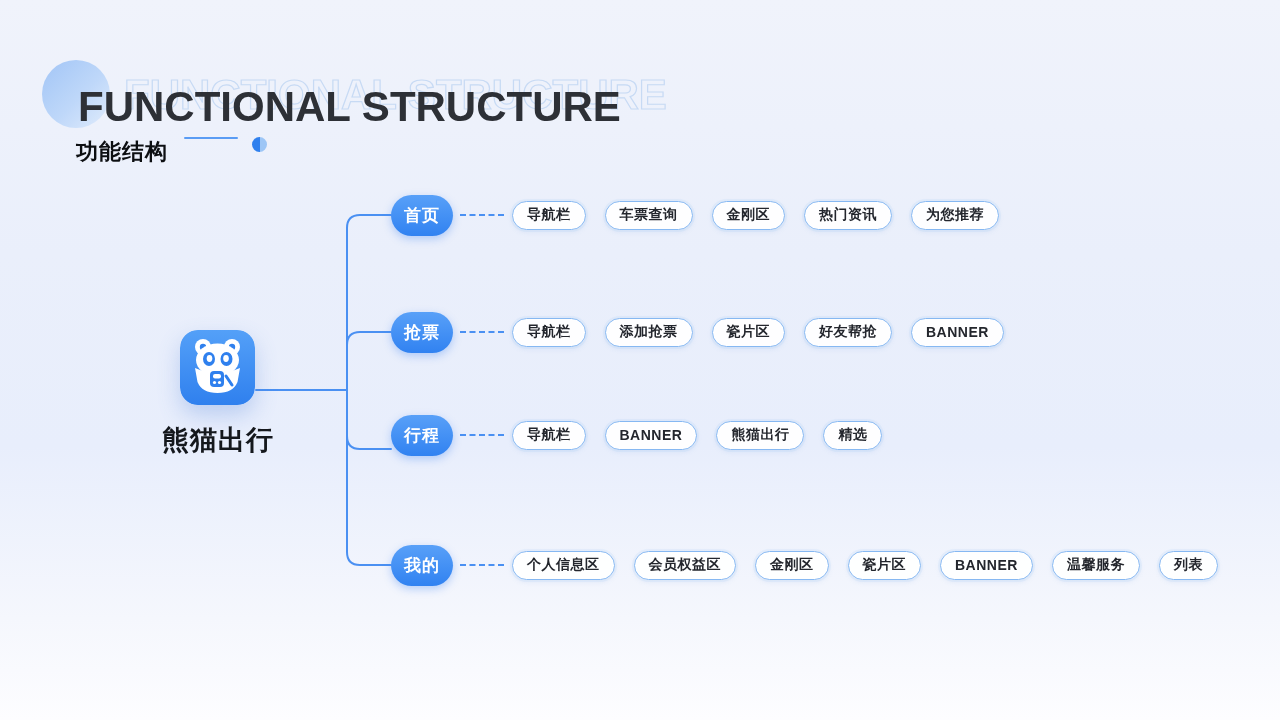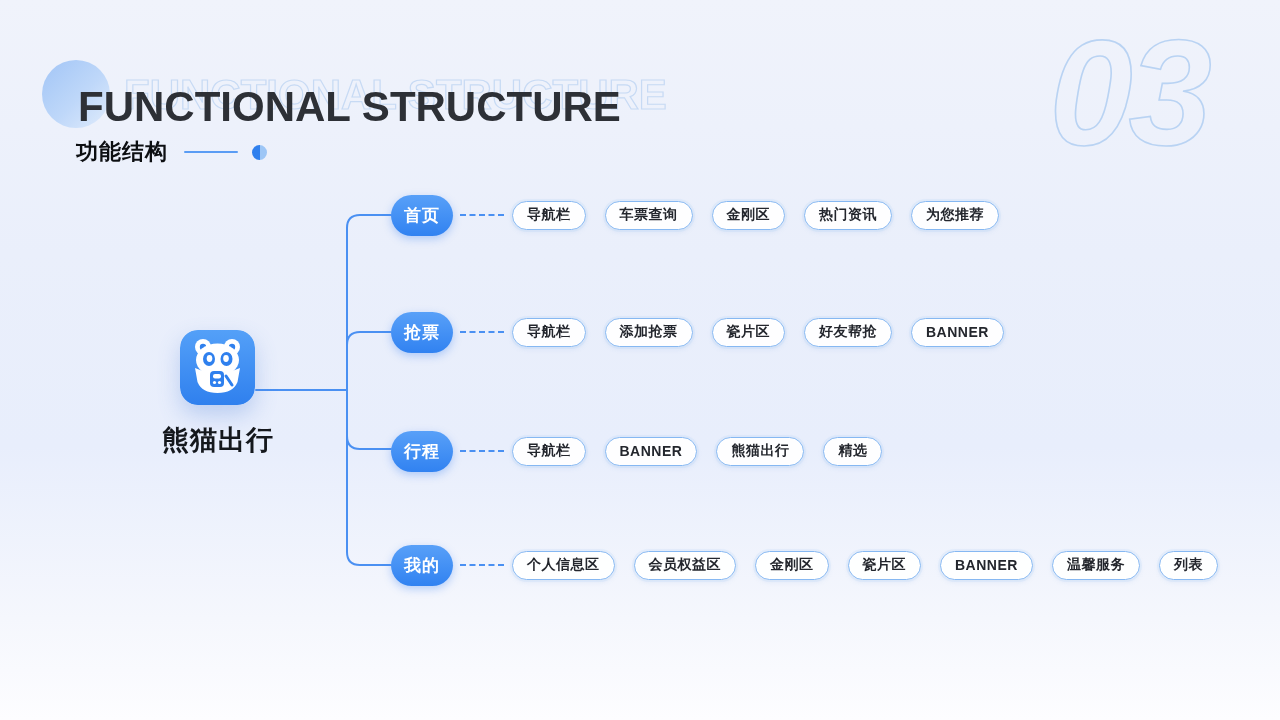--- a/index.html
+++ b/index.html
@@ -32,21 +32,21 @@
     color:transparent; -webkit-text-stroke:1.2px #c7daf4;
     white-space:nowrap;
   }
   .title-main {
     position:absolute; left:78px; top:84px;
     font-size:42px; line-height:1.1; font-weight:bold; letter-spacing:0px;
     color:#2d3036; white-space:nowrap;
   }
   .subtitle-row {
     position:absolute; left:76px; top:137px;
-    display:flex; align-items:center;
+    display:flex; align-items:flex-start;
   }
   .subtitle-text { font-size:22px; font-weight:bold; color:#0d0f12; letter-spacing:1px; }
   .subtitle-line {
     width:54px; height:2px; background:#5a9cf4; border-radius:2px; margin-left:16px;
   }
   .subtitle-dot {
     width:15px; height:15px; border-radius:50%; margin-left:14px;
     background:linear-gradient(90deg,#2f80ee 0 8px,#9dc6f6 8px);
   }
 
@@ -63,21 +63,21 @@
     text-align:center; font-size:27px; font-weight:bold; color:#15181d;
     letter-spacing:1px;
   }
 
   .branch-row {
     position:absolute; left:391px; height:30px;
     display:flex; align-items:center;
   }
   .branch-row:nth-of-type(1){ top:200px; }
   .branch-row:nth-of-type(2){ top:317px;justify-content:flex-end; }
-  .branch-row:nth-of-type(3){ top:436px; }
+  .branch-row:nth-of-type(3){ top:420px; }
   .branch-row:nth-of-type(4){ top:550px; }
 
   .branch-pill {
     display:inline-flex; align-items:center; justify-content:center;
     min-width:60px; height:41px; padding:0 13px;
     border-radius:999px; color:#fff; font-size:17px; font-weight:bold; letter-spacing:1px;
     background:linear-gradient(180deg,#58a0f8,#3182f1);
     box-shadow:0 3px 8px rgba(60,130,240,.35);
     white-space:nowrap;
   }
@@ -93,21 +93,20 @@
     background:rgba(255,255,255,.92); color:#23262d;
     font-size:14px; font-weight:600; letter-spacing:.5px; white-space:nowrap;
     box-shadow:0 0 0 2px rgba(150,195,245,.12), 0 2px 5px rgba(120,160,220,.15);
   }
 </style>
 </head>
 <body>
 
 <div class="page">
 
-  <div class="page-number">03</div>
 
   <div class="circle-decor"></div>
   <div class="title-ghost">FUNCTIONAL STRUCTURE</div>
   <h1 class="title-main">FUNCTIONAL STRUCTURE</h1>
   <div class="subtitle-row">
     <span class="subtitle-text">功能结构</span>
     <span class="subtitle-line"></span>
     <span class="subtitle-dot"></span>
   </div>
 

